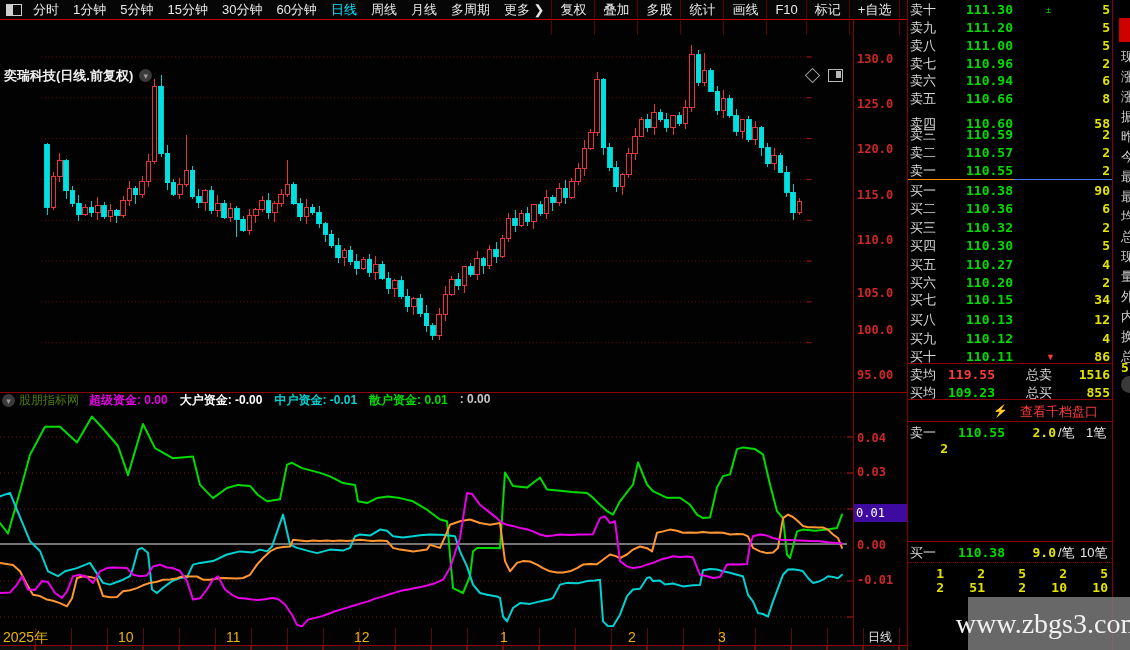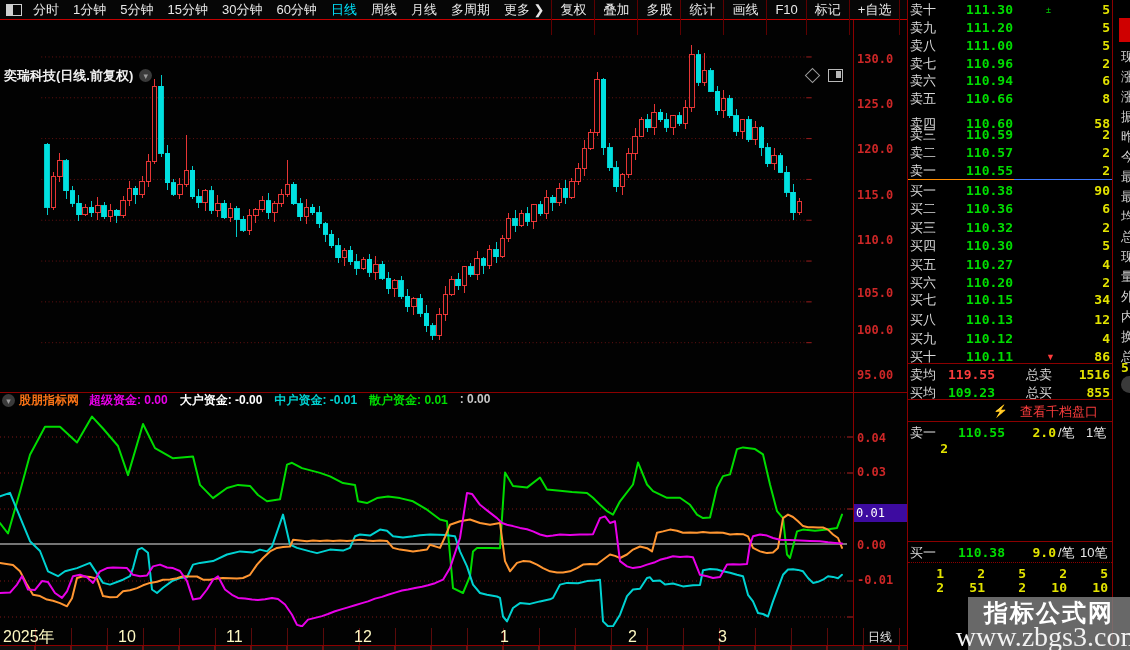--- a/index.html
+++ b/index.html
@@ -23,29 +23,29 @@
   .diamond{width:9px;height:9px;border:1px solid #9a9a9a;transform:rotate(45deg);}
   .panel-ic{width:13px;height:11px;border:1px solid #b8b8b8;position:relative;}
   .panel-ic::after{content:"";position:absolute;right:1px;top:1px;width:5px;height:7px;background:#b8b8b8;}
   
   .yaxis-lab{left:857px;width:48px;height:14px;color:#cd2727;font-family:"DejaVu Sans Mono",monospace;
              font-size:12px;font-weight:bold;line-height:14px;}
   .vline{width:1px;background:#8b0000;}
   .hline{height:1px;background:#8b0000;}
   
   .ind-head{left:0;top:393px;width:853px;height:15px;display:flex;align-items:center;font-size:12px;white-space:nowrap;}
-  .ind-head .name{color:#f97316;margin:0 10px 0 4px;font-weight:bold;}
+  .ind-head .name{color:#4d7c0f;margin:0 10px 0 4px;}
   .leg{margin-right:12px;font-weight:bold;}
   
   .curbox{left:854px;top:504px;width:51px;height:18px;background:#3d0ba0;color:#fff;
           font-family:"DejaVu Sans Mono",monospace;font-size:12px;line-height:18px;padding-left:2px;}
   
   .dateaxis{left:0;top:628px;width:907px;height:17px;border-bottom:1px solid #8b0000;
             background:repeating-linear-gradient(90deg,transparent 0 35px,#5a0a0a 35px 36px);}
-  .date-lab{top:630px;color:#fef9c3;font-size:16px;height:14px;line-height:14px;}
+  .date-lab{top:630px;color:#eab308;font-size:14px;height:14px;line-height:14px;}
   .period-lab{left:854px;top:629px;width:52px;text-align:center;color:#e8e8e8;font-size:12px;}
   .bstrip{left:0;top:646px;width:907px;height:4px;background:repeating-linear-gradient(90deg,#101010 0 34px,#6e0e0e 34px 36px);}
   
   .rpanel{left:908px;top:0;width:204px;height:650px;background:#000;}
   .ob-row{position:absolute;left:0;width:204px;height:17px;font-size:13px;line-height:17px;white-space:nowrap;}
   .ob-label{position:absolute;left:2px;color:#d8d8d8;}
   .ob-price{position:absolute;left:58px;width:76px;color:#00dc00;
             font-family:"DejaVu Sans Mono",monospace;font-weight:bold;}
   .ob-vol{position:absolute;right:2px;width:60px;text-align:right;color:#e3e300;
           font-family:"DejaVu Sans Mono",monospace;font-weight:bold;}
@@ -584,21 +584,20 @@
       <span style="top: 248px;">现</span>
       <span style="top: 268px;">量</span>
       <span style="top: 288px;">外</span>
       <span style="top: 308px;">内</span>
       <span style="top: 328px;">换</span>
       <span style="top: 348px;">总</span>
       <span class="y5" style="top: 360px;">5</span>
     </div>
 
   <div class="abs wmark">
-    <div class="l1">指标公式网</div>
     <div class="l2">www.zbgs3.com</div>
   </div>
 
 <div class="abs yaxis-lab" style="top:52px">130.0</div>
     <div class="abs yaxis-lab" style="top:97px">125.0</div>
     <div class="abs yaxis-lab" style="top:142px">120.0</div>
     <div class="abs yaxis-lab" style="top:188px">115.0</div>
     <div class="abs yaxis-lab" style="top:233px">110.0</div>
     <div class="abs yaxis-lab" style="top:286px">105.0</div>
     <div class="abs yaxis-lab" style="top:323px">100.0</div>

